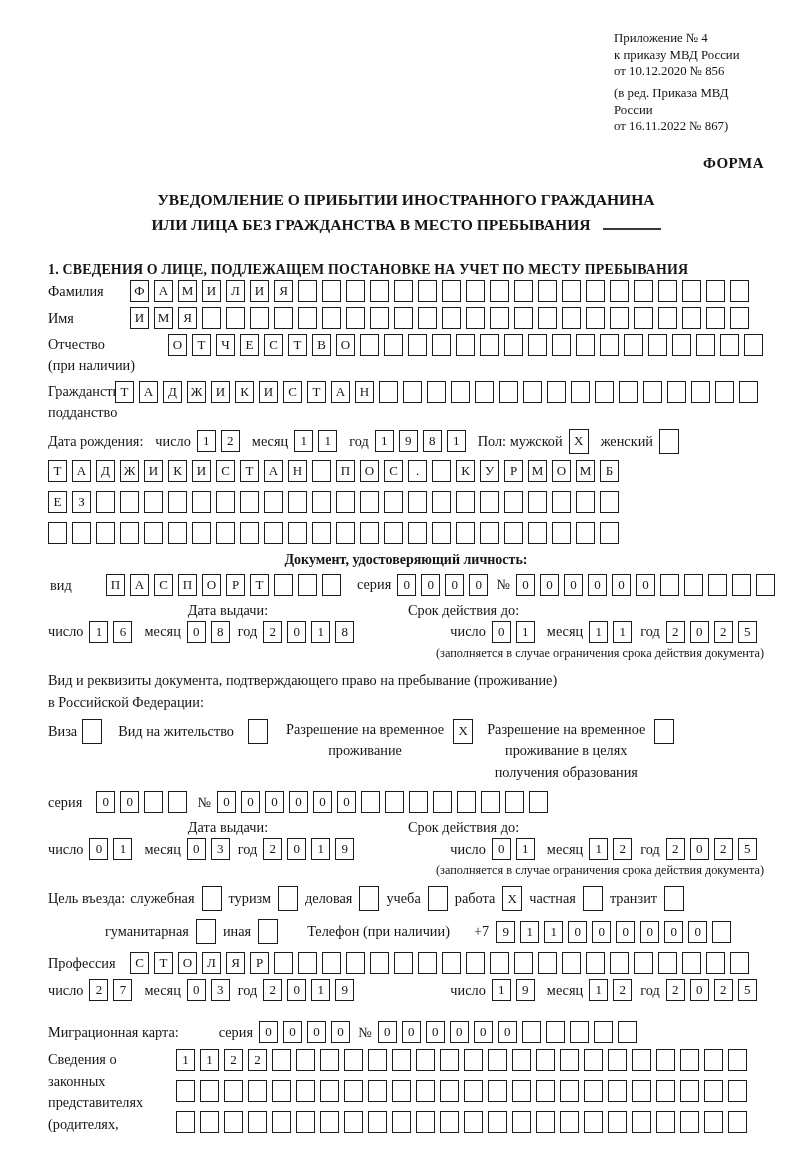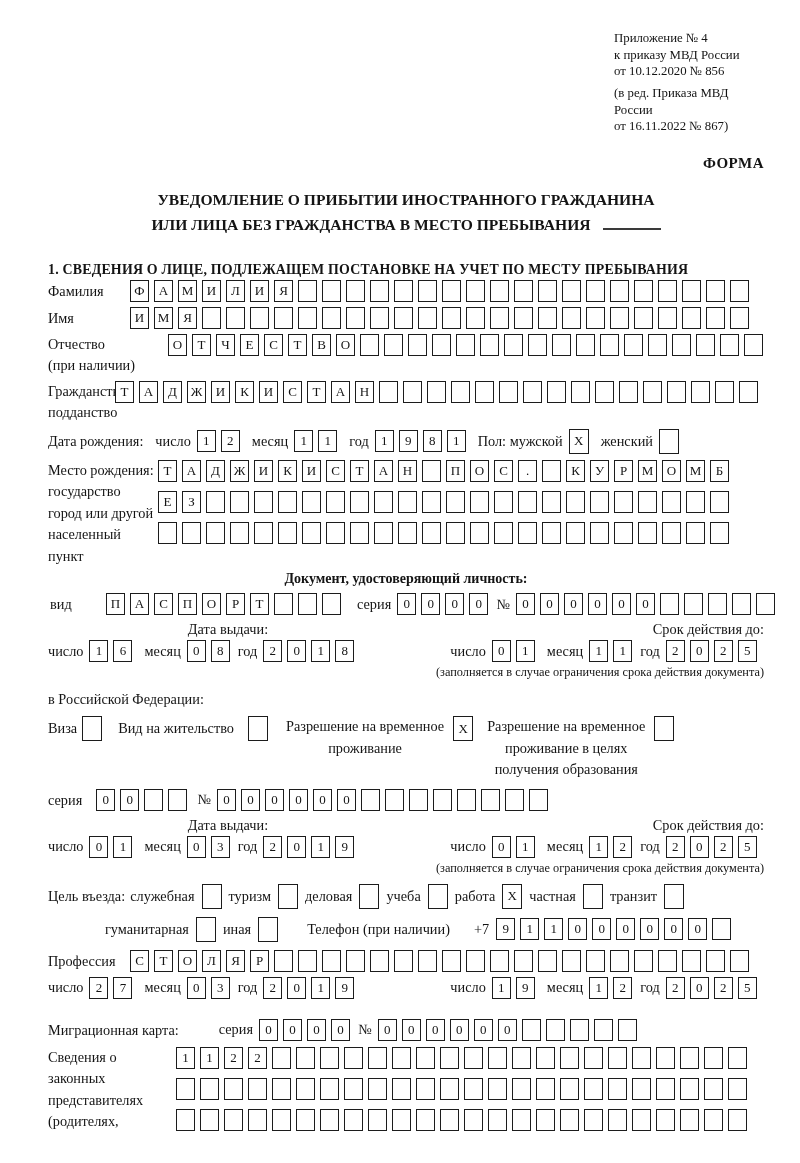--- a/index.html
+++ b/index.html
@@ -22,21 +22,21 @@
   .bg .box:last-child{margin-right:0;}
   .cb{width:20px;height:25px;margin-right:0;}
   .sub{margin:0 6px 0 12px;flex:none;}
   .sub1{margin:0 6px 0 0;flex:none;}
   .flexrow{display:flex;align-items:flex-start;font-size:14.3px;margin-bottom:4px;}
   .mb9{margin-bottom:9px;display:flex;}
   .plabel div{line-height:21.5px;}
   .dochead{text-align:center;font-weight:bold;font-size:14px;margin:4px 0 6px;}
   .dhdr{display:flex;font-size:14.3px;margin:6px 0 2px;}
   .dhdr .lft{width:360px;text-align:center;flex:none;}
-  .dhdr .rgt{flex:1;text-align:right;}
+  .dhdr .rgt{flex:1;text-align:left;}
   .drow{display:flex;align-items:center;font-size:14.3px;}
   .drow .grp{display:flex;align-items:center;flex:none;}
   .drow .rg{margin-left:96px;}
   .note{text-align:right;font-size:12.3px;margin:3px 0 8px;}
   .plain{font-size:14.3px;line-height:1.55;}
   .optrow{display:flex;align-items:flex-start;font-size:14.3px;margin-top:6px;margin-bottom:8px;}
   .opt{display:flex;align-items:flex-start;}
   .opt .ctr{text-align:center;line-height:1.5;}
   .opt .cb{margin-left:9px;}
   .pr{display:flex;align-items:center;font-size:14.3px;margin-bottom:8px;}
@@ -220,26 +220,20 @@
         <span class="box">8</span>
         <span class="box">1</span>
       </span>
     <span class="sub">Пол: мужской</span>
     <span class="box cb">X</span>
     <span class="sub">женский</span>
     <span class="box cb"></span>
   </div>
 
   <div class="flexrow" style="margin-top:6px;">
-    <div class="plabel w110">
-      <div>Место рождения:</div>
-      <div>государство</div>
-      <div>город или другой</div>
-      <div>населенный пункт</div>
-    </div>
     <div>
       <div class="bg mb9">
           <span class="box">Т</span>
           <span class="box">А</span>
           <span class="box">Д</span>
           <span class="box">Ж</span>
           <span class="box">И</span>
           <span class="box">К</span>
           <span class="box">И</span>
           <span class="box">С</span>
@@ -393,20 +387,21 @@
       <span class="bg">
           <span class="box">2</span>
           <span class="box">0</span>
           <span class="box">2</span>
           <span class="box">5</span>
         </span>
     </div>
   </div>
   <div class="note">(заполняется в случае ограничения срока действия документа)</div>
 
+  <div class="plain">Вид и реквизиты документа, подтверждающего право на пребывание (проживание)</div>
   <div class="plain">в Российской Федерации:</div>
 
   <div class="optrow">
     <div class="opt">
       <span style="line-height:25px;">Виза</span>
       <span class="box cb" style="margin-left:5px;"></span>
     </div>
     <div class="opt" style="margin-left:16px;">
       <span style="line-height:25px;">Вид на жительство</span>
       <span class="box cb" style="margin-left:14px;"></span>

